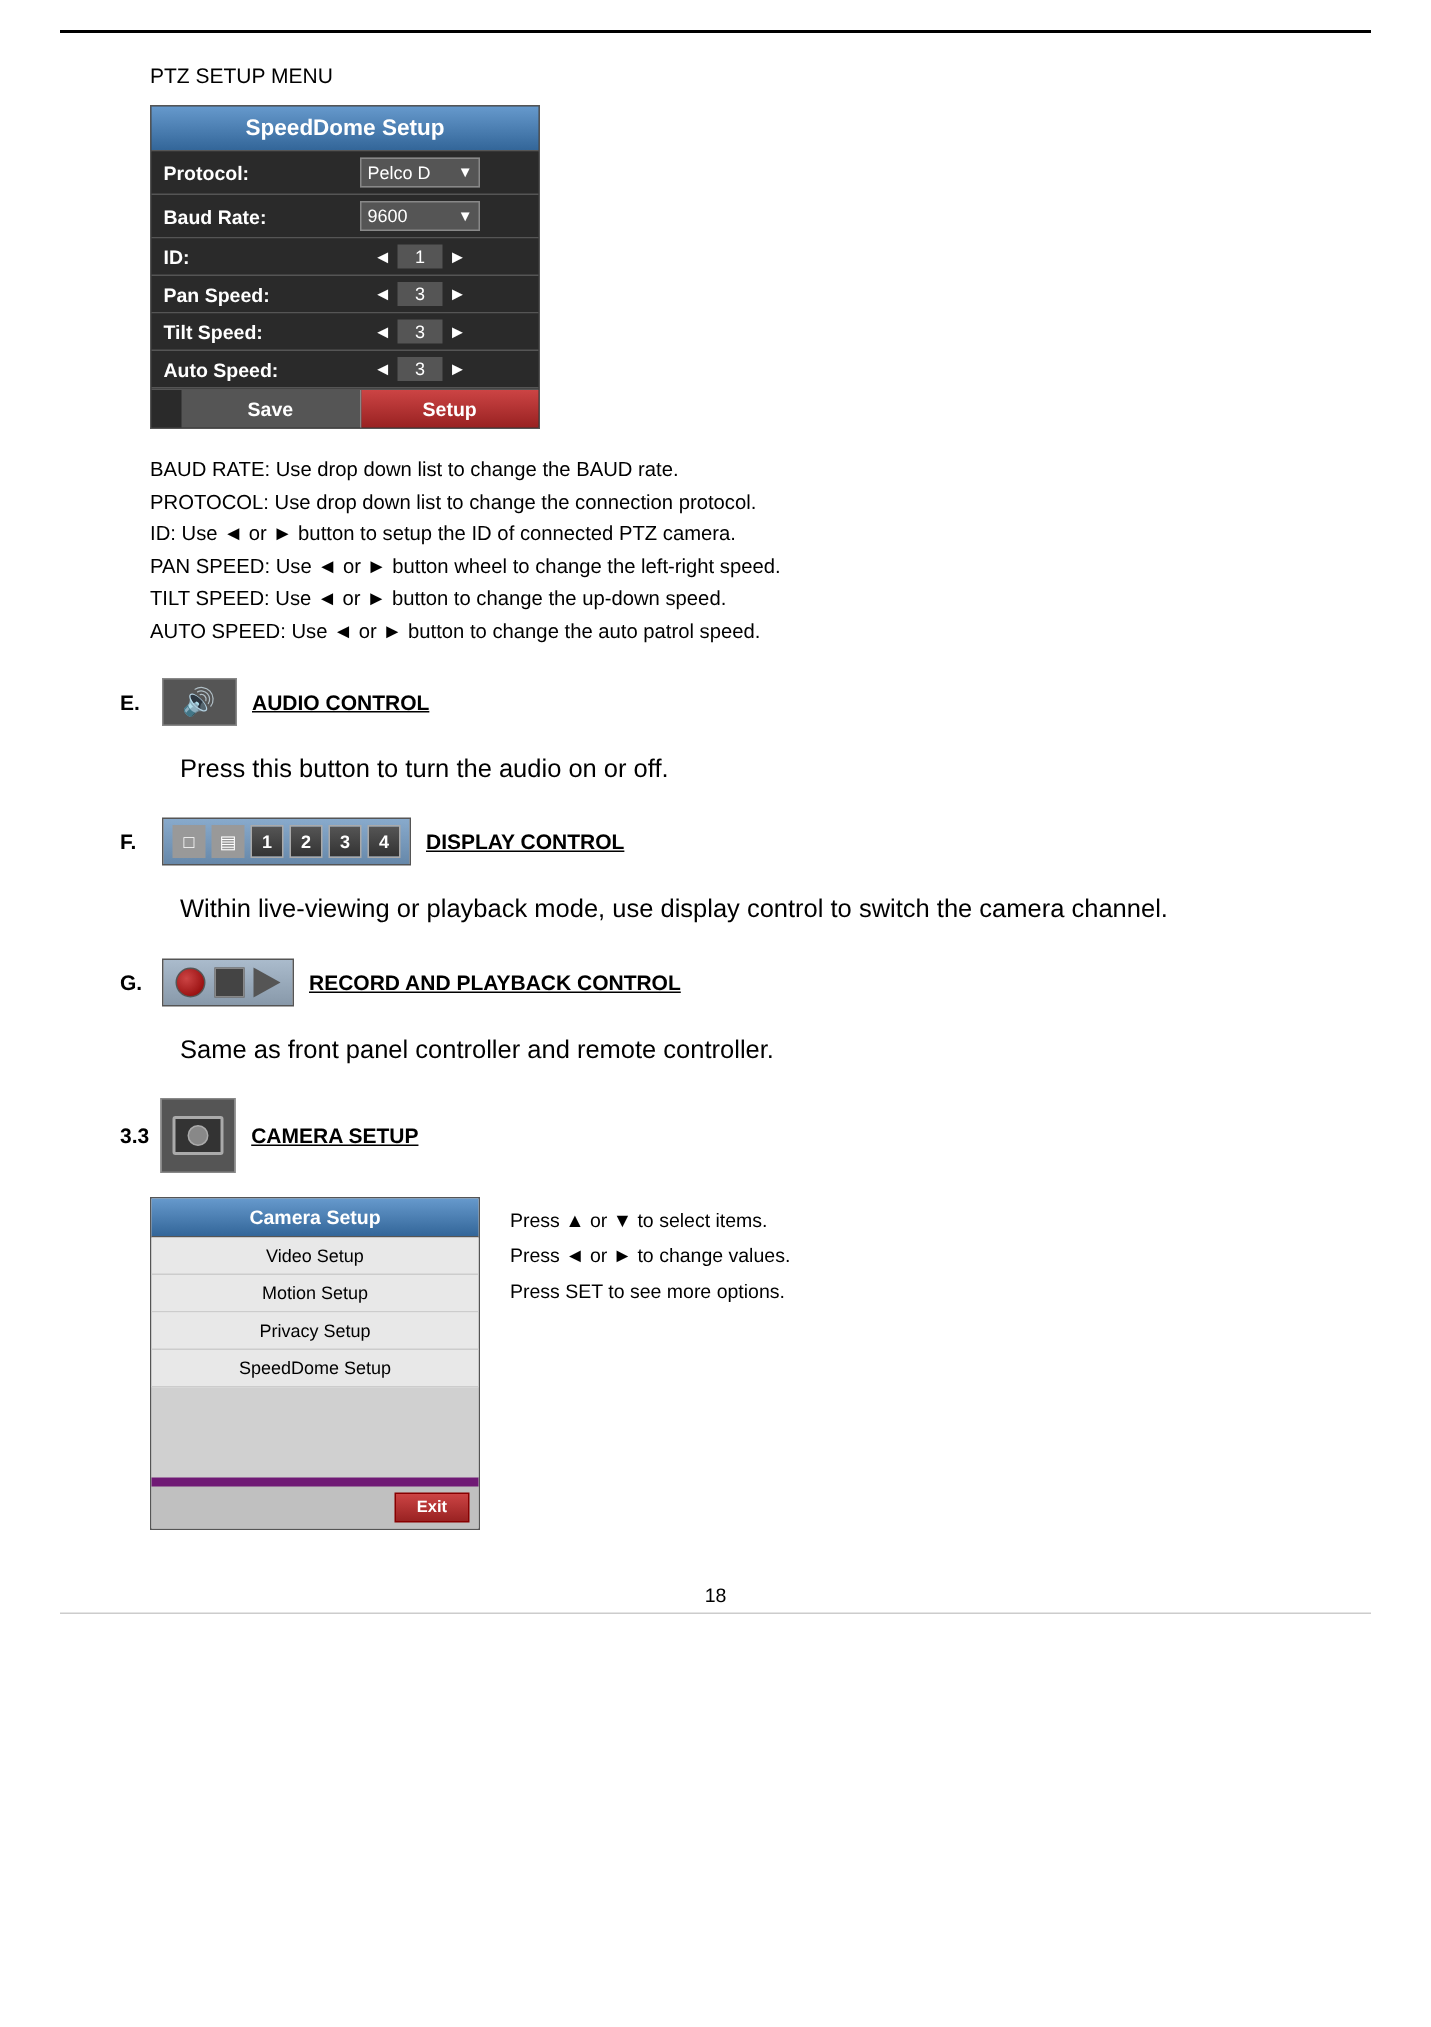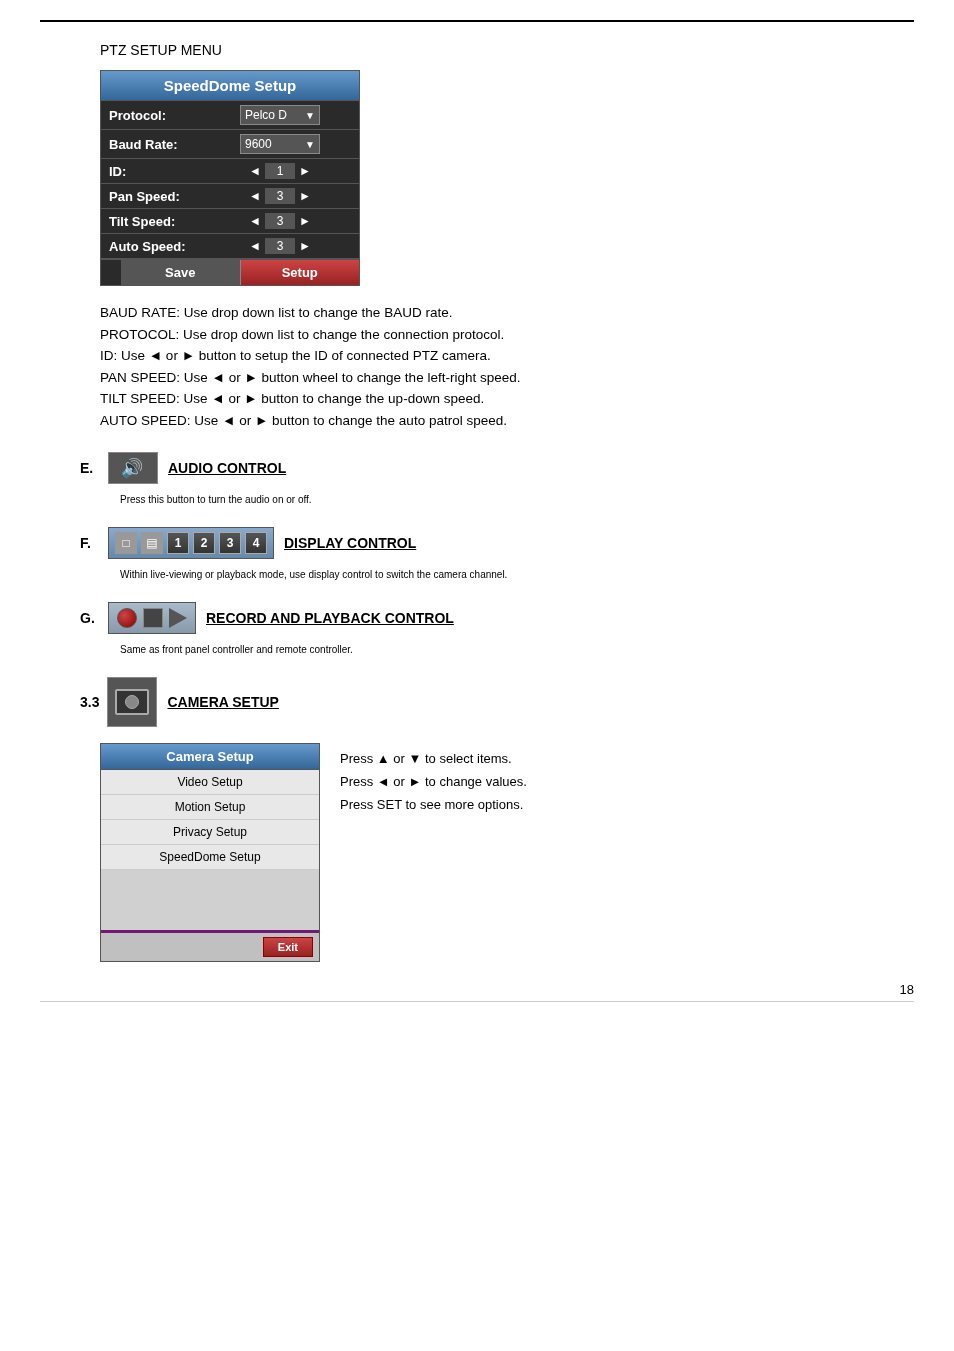--- a/index.html
+++ b/index.html
@@ -181,22 +181,23 @@
 
     .section-label {
       font-weight: bold;
       font-size: 14px;
       text-decoration: underline;
     }
 
     .section-desc {
       margin-left: 80px;
       margin-bottom: 20px;
-      font-size: 10px;
+      font-size: 17px;
       line-height: 1.5;
+      margin-top: 16px;
     }
 
     
     .display-ctrl-bar {
       background: linear-gradient(to bottom, #88aacc, #6688aa);
       border: 1px solid #555;
       padding: 4px 6px;
       display: inline-flex;
       align-items: center;
       gap: 4px;
@@ -351,42 +352,42 @@
     .camera-setup-empty {
       height: 60px;
       background: #d0d0d0;
     }
 
     .camera-setup-footer {
       background: #c0c0c0;
       display: flex;
       justify-content: flex-end;
       padding: 4px 6px;
-      border-top: 3px solid #701a75;
+      border-top: 6px solid #701a75;
     }
 
     .btn-exit {
       background: linear-gradient(to bottom, #cc4444, #992222);
       color: #fff;
       font-weight: bold;
       font-size: 11px;
       padding: 3px 14px;
       border: 1px solid #880000;
     }
 
     .camera-setup-instructions {
       font-size: 13px;
       line-height: 1.8;
       padding-top: 4px;
     }
 
     
     .page-number {
-      text-align: right;
-      margin-top: 20px;
+      text-align: center;
+      margin-top: 36px;
       font-size: 13px;
     }
 
     .bottom-border {
       border-bottom: 1px solid #ccc;
       margin-top: 4px;
     }
   </style>
 </head>
 <body>

